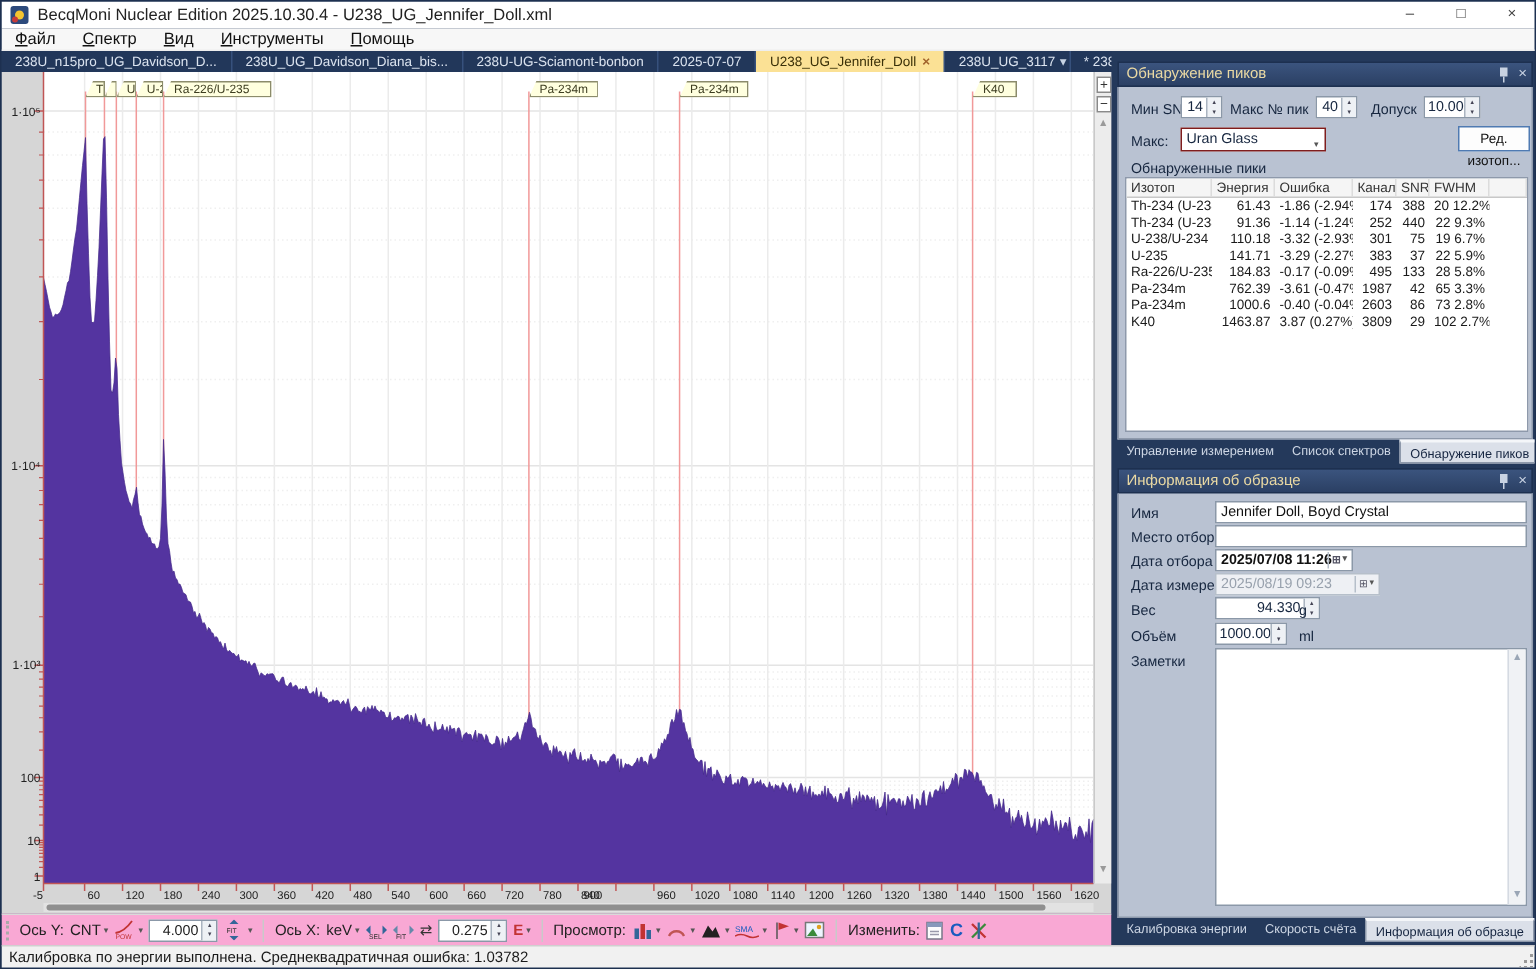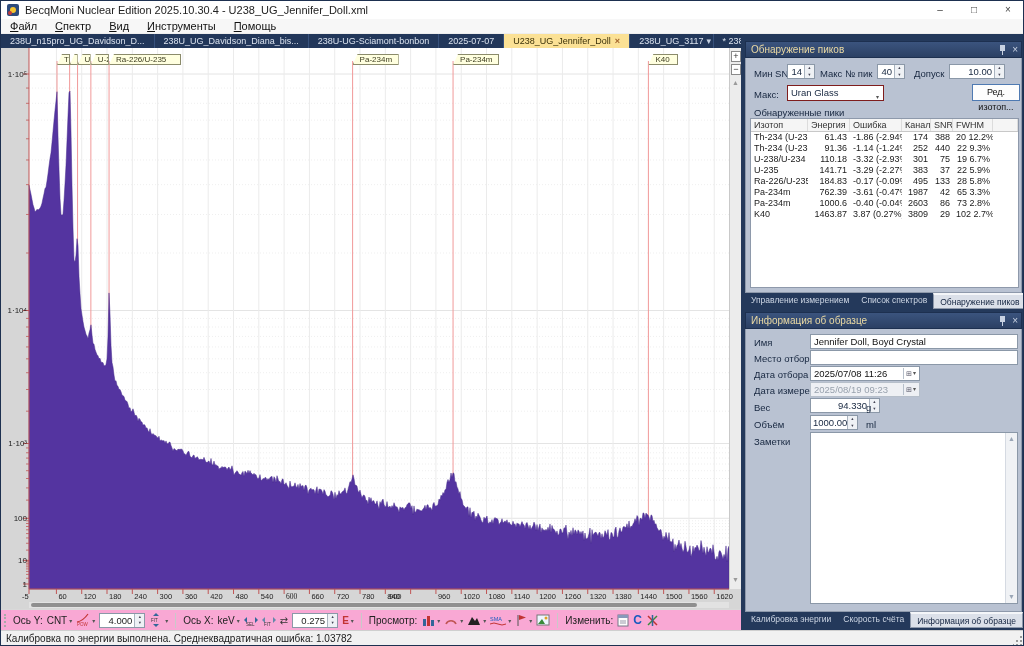--- a/index.html
+++ b/index.html
@@ -332,21 +332,21 @@
         <div class="xlab" style="left: 21px;">-5</div>
         <div class="xlab" style="left: 57.4096px;">60</div>
         <div class="xlab" style="left: 82.7108px;">120</div>
         <div class="xlab" style="left: 108.012px;">180</div>
         <div class="xlab" style="left: 133.313px;">240</div>
         <div class="xlab" style="left: 158.614px;">300</div>
         <div class="xlab" style="left: 183.916px;">360</div>
         <div class="xlab" style="left: 209.217px;">420</div>
         <div class="xlab" style="left: 234.518px;">480</div>
         <div class="xlab" style="left: 259.819px;">540</div>
-        <div class="xlab" style="left: 285.12px; font-family: Liberation Serif, serif;">600</div>
+        <div class="xlab" style="left: 285.12px;">600</div>
         <div class="xlab" style="left: 310.422px;">660</div>
         <div class="xlab" style="left: 335.723px;">720</div>
         <div class="xlab" style="left: 361.024px;">780</div>
         <div class="xlab" style="left: 386.325px;">840</div>
         <div class="xlab" style="left: 388px;">900</div>
         <div class="xlab" style="left: 436.928px;">960</div>
         <div class="xlab" style="left: 462.229px;">1020</div>
         <div class="xlab" style="left: 487.53px;">1080</div>
         <div class="xlab" style="left: 512.831px;">1140</div>
         <div class="xlab" style="left: 538.133px;">1200</div>
@@ -517,21 +517,21 @@
       <span class="fld-label" style="top:10px;left:74px;">Макс № пик</span>
       <span class="spinbox" style="position:absolute;left:131px;top:6px;">
         <span class="val" style="width:16px;">40</span>
           <span class="spin-arrows">
             <span>▴</span>
             <span>▾</span>
           </span>
       </span>
       <span class="fld-label" style="top:10px;left:168px;">Допуск</span>
       <span class="spinbox" style="position:absolute;left:203px;top:6px;">
-        <span class="val" style="width:44px;">10.00</span>
+        <span class="val" style="width:26px;">10.00</span>
           <span class="spin-arrows">
             <span>▴</span>
             <span>▾</span>
           </span>
       </span>
 
       <span class="fld-label" style="top:31px;">Макс:</span>
       <span class="selectbox" style="left:41px;top:27px;width:97px;height:16px;">
         <span>Uran Glass</span><span class="dd">▾</span>
       </span>
@@ -639,21 +639,21 @@
       </span>
     </div>
     <div class="panel-body" style="top:295px;height:283px;">
       <span class="fld-label" style="top:8px;">Имя</span>
       <span class="txt" style="left:64px;top:5px;width:208px;height:15px;">Jennifer Doll, Boyd Crystal</span>
 
       <span class="fld-label" style="top:24px;">Место отбора</span>
       <span class="txt" style="left:64px;top:21px;width:208px;height:15px;"></span>
 
       <span class="fld-label" style="top:40px;">Дата отбора</span>
-      <span class="txt" style="left:64px;top:37px;width:110px;height:15px;">
+      <span class="txt" style="left:64px;top:37px;width:92px;height:15px;font-weight:bold;">
         <span>2025/07/08 11:26</span>
         <span class="datebtn">⊞<span class="dd">▾</span></span>
       </span>
 
       <span class="fld-label" style="top:56px;">Дата измерения</span>
       <span class="txt disabled" style="left:64px;top:53px;width:110px;height:15px;">
         <span>2025/08/19 09:23</span>
         <span class="datebtn">⊞<span class="dd">▾</span></span>
       </span>
 

